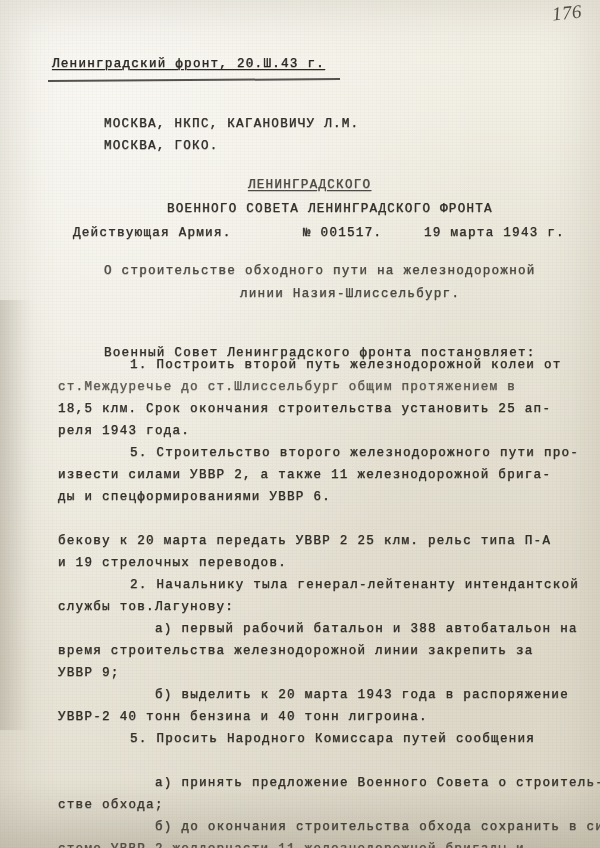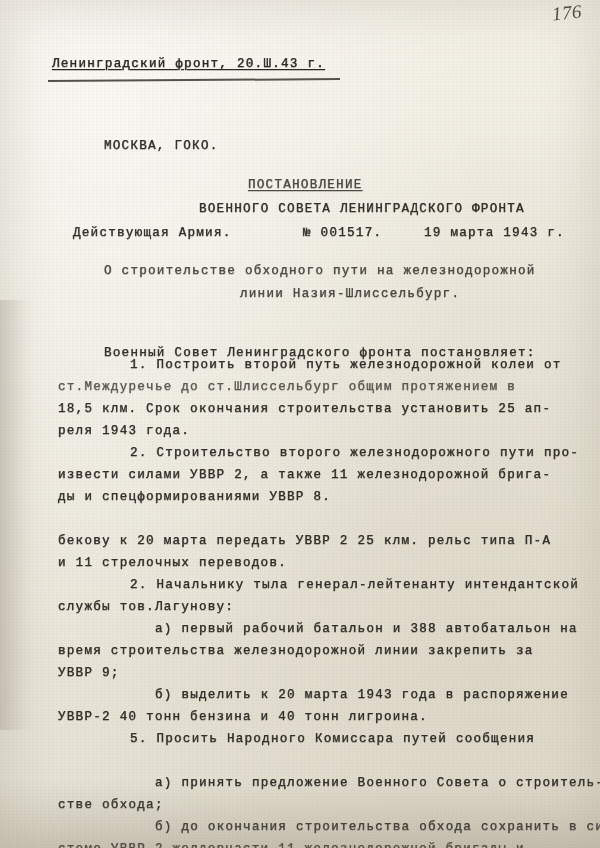--- a/index.html
+++ b/index.html
@@ -105,45 +105,46 @@
 </head>
 <body>
 
 <div id="page">
 
   <div id="page-no">176</div>
 
   <div id="hdr-line" class="typed strong title-underline">Ленинградский фронт, 20.Ш.43 г.</div>
   <div id="hdr-rule"></div>
 
+  <div class="typed" style="left:104px; top:118px;">МОСКВА, НКПС, КАГАНОВИЧУ Л.М.</div>
   <div class="typed" style="left:104px; top:140px;">МОСКВА, ГОКО.</div>
 
-  <div class="typed faint title-underline" style="left:248px; top:179px;">ПОСТАНОВЛЕНИЕ</div>
-  <div class="typed" style="left:167px; top:203px;margin-left:32px;">ВОЕННОГО СОВЕТА ЛЕНИНГРАДСКОГО ФРОНТА</div>
+  <div class="typed faint title-underline" style="left:248px; top:179px;">ЛЕНИНГРАДСКОГО</div>
+  <div class="typed" style="left:167px; top:203px;">ВОЕННОГО СОВЕТА ЛЕНИНГРАДСКОГО ФРОНТА</div>
 
   <div class="typed" style="left:73px; top:227px;">Действующая Армия.</div>
   <div class="typed" style="left:303px; top:227px;">№ 001517.</div>
   <div class="typed" style="left:424px; top:227px;">19 марта 1943 г.</div>
 
   <div class="typed faint" style="left:240px; top:288px;">линии Назия-Шлиссельбург.</div>
   <div class="typed faint" style="left:104px; top:265px;">О строительстве обходного пути на железнодорожной</div>
 
   <div class="typed" style="left:104px; top:335px;margin-top:12px;">Военный Совет Ленинградского фронта постановляет:</div>
 
   <div class="typed" style="left:130px; top:359px;">1. Построить второй путь железнодорожной колеи от</div>
   <div class="typed fainter" style="left:58px; top:381px;">ст.Междуречье до ст.Шлиссельбург общим протяжением в</div>
   <div class="typed" style="left:58px; top:403px;">18,5 клм. Срок окончания строительства установить 25 ап-</div>
   <div class="typed" style="left:58px; top:425px;">реля 1943 года.</div>
 
-  <div class="typed" style="left:130px; top:447px;">2. Строительство второго железнодорожного пути про-</div>
+  <div class="typed" style="left:130px; top:447px;">5. Строительство второго железнодорожного пути про-</div>
   <div class="typed" style="left:58px; top:469px;">извести силами УВВР 2, а также 11 железнодорожной брига-</div>
-  <div class="typed" style="left:58px; top:491px;">ды и спецформированиями УВВР 8.</div>
+  <div class="typed" style="left:58px; top:491px;">ды и спецформированиями УВВР 6.</div>
 
   <div class="typed" style="left:58px; top:535px;">бекову к 20 марта передать УВВР 2 25 клм. рельс типа П-А</div>
-  <div class="typed" style="left:58px; top:557px;">и 11 стрелочных переводов.</div>
+  <div class="typed" style="left:58px; top:557px;">и 19 стрелочных переводов.</div>
 
   <div class="typed" style="left:130px; top:579px;">2. Начальнику тыла генерал-лейтенанту интендантской</div>
   <div class="typed" style="left:58px; top:601px;">службы тов.Лагунову:</div>
 
   <div class="typed" style="left:155px; top:623px;">а) первый рабочий батальон и 388 автобатальон на</div>
   <div class="typed" style="left:58px; top:645px;">время строительства железнодорожной линии закрепить за</div>
   <div class="typed" style="left:58px; top:667px;">УВВР 9;</div>
 
   <div class="typed" style="left:155px; top:689px;">б) выделить к 20 марта 1943 года в распоряжение</div>
   <div class="typed" style="left:58px; top:711px;">УВВР-2 40 тонн бензина и 40 тонн лигроина.</div>

